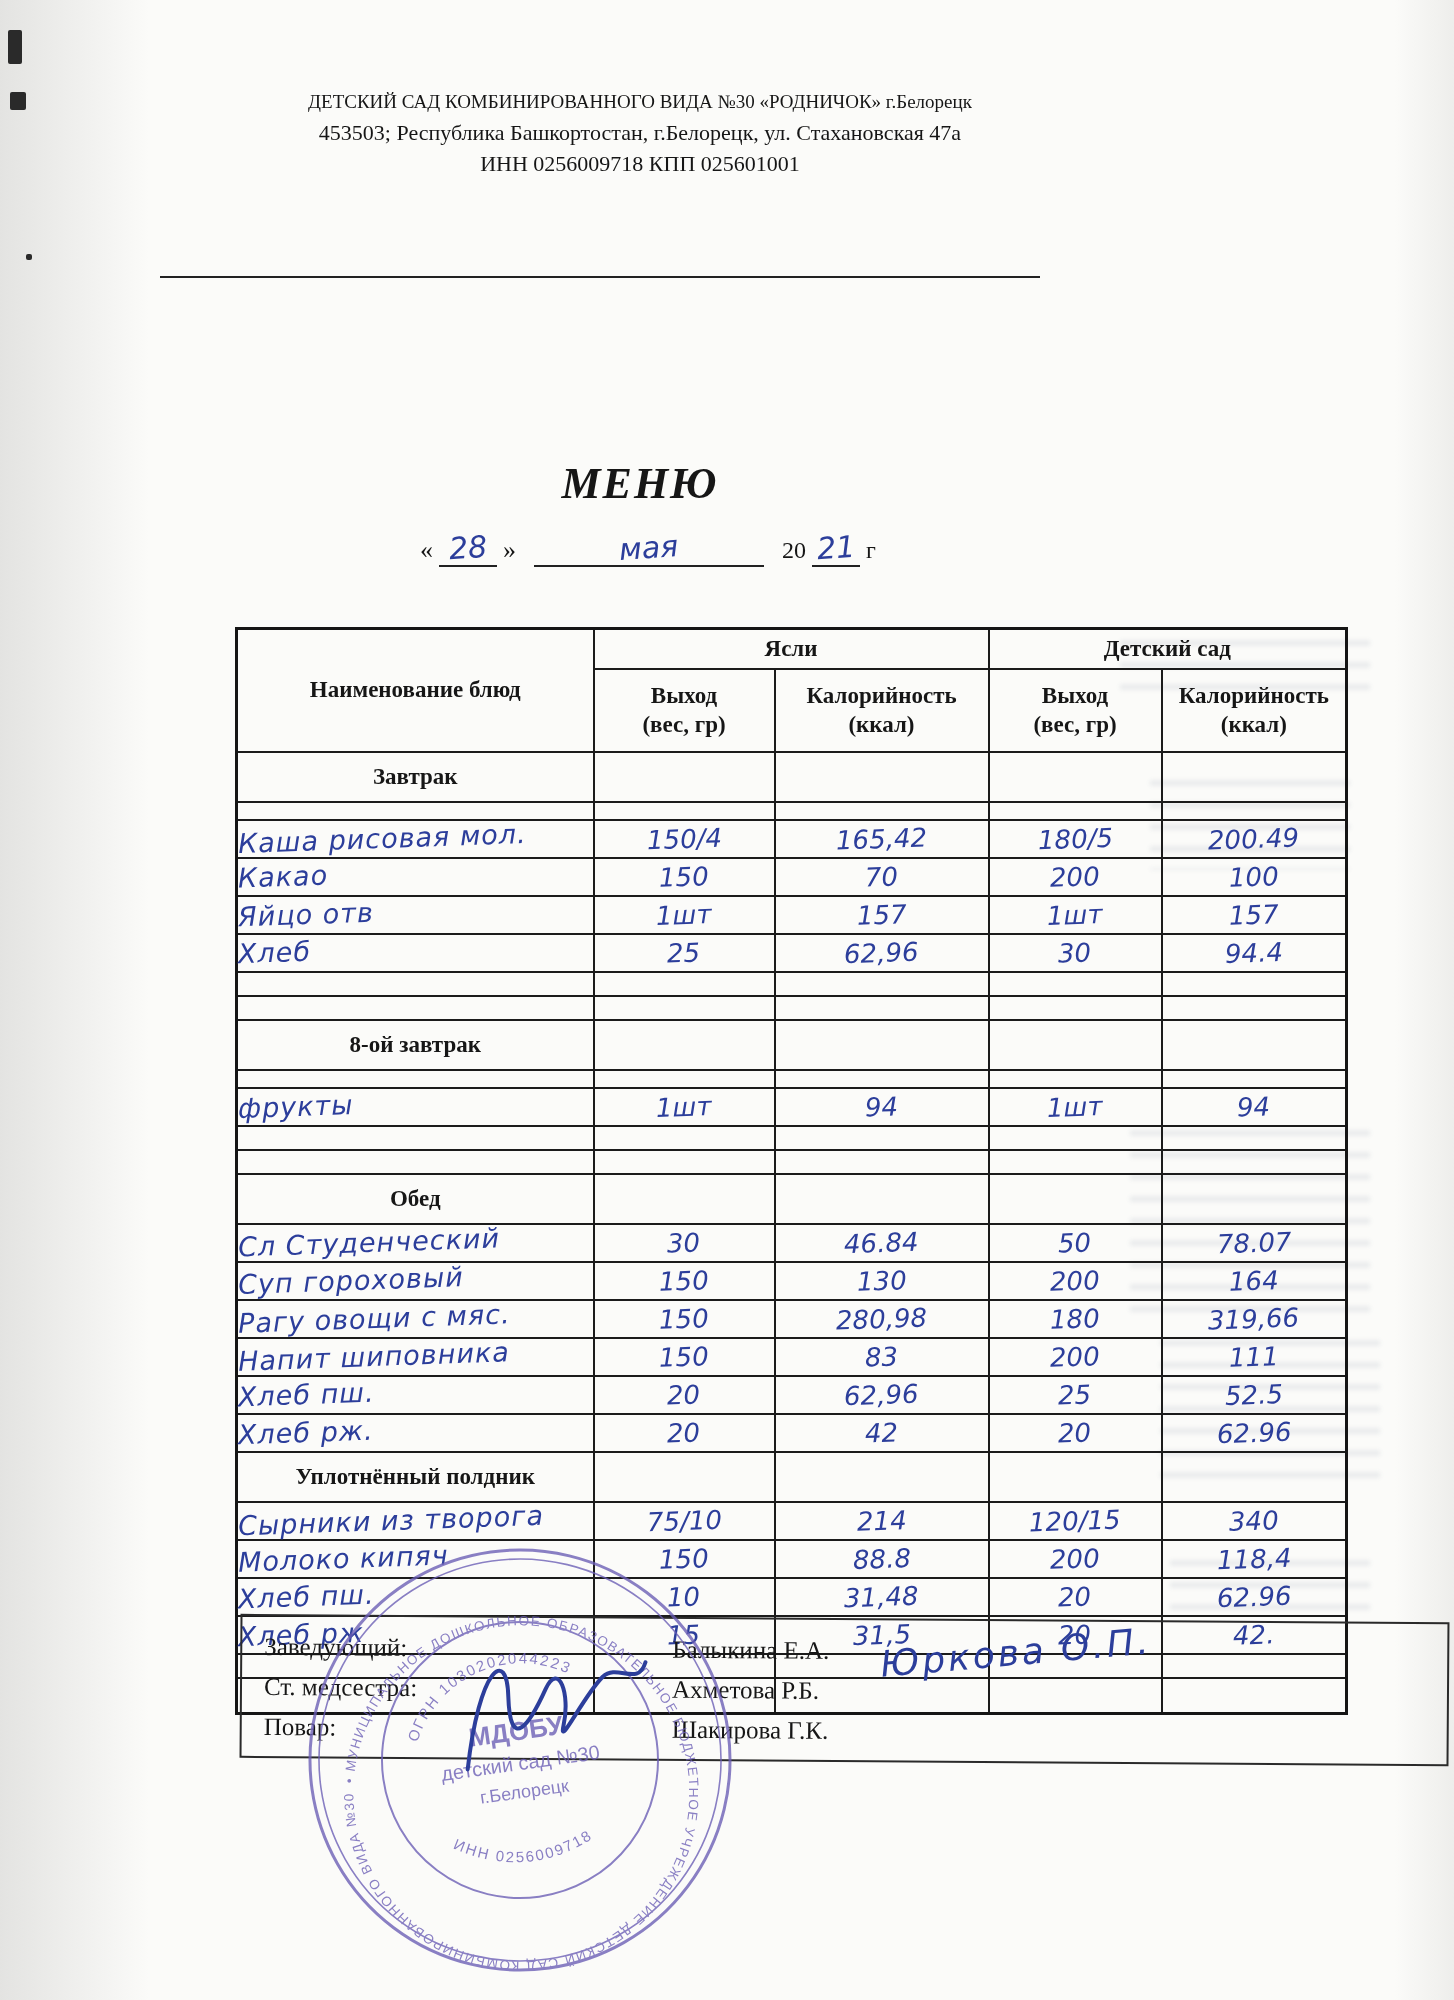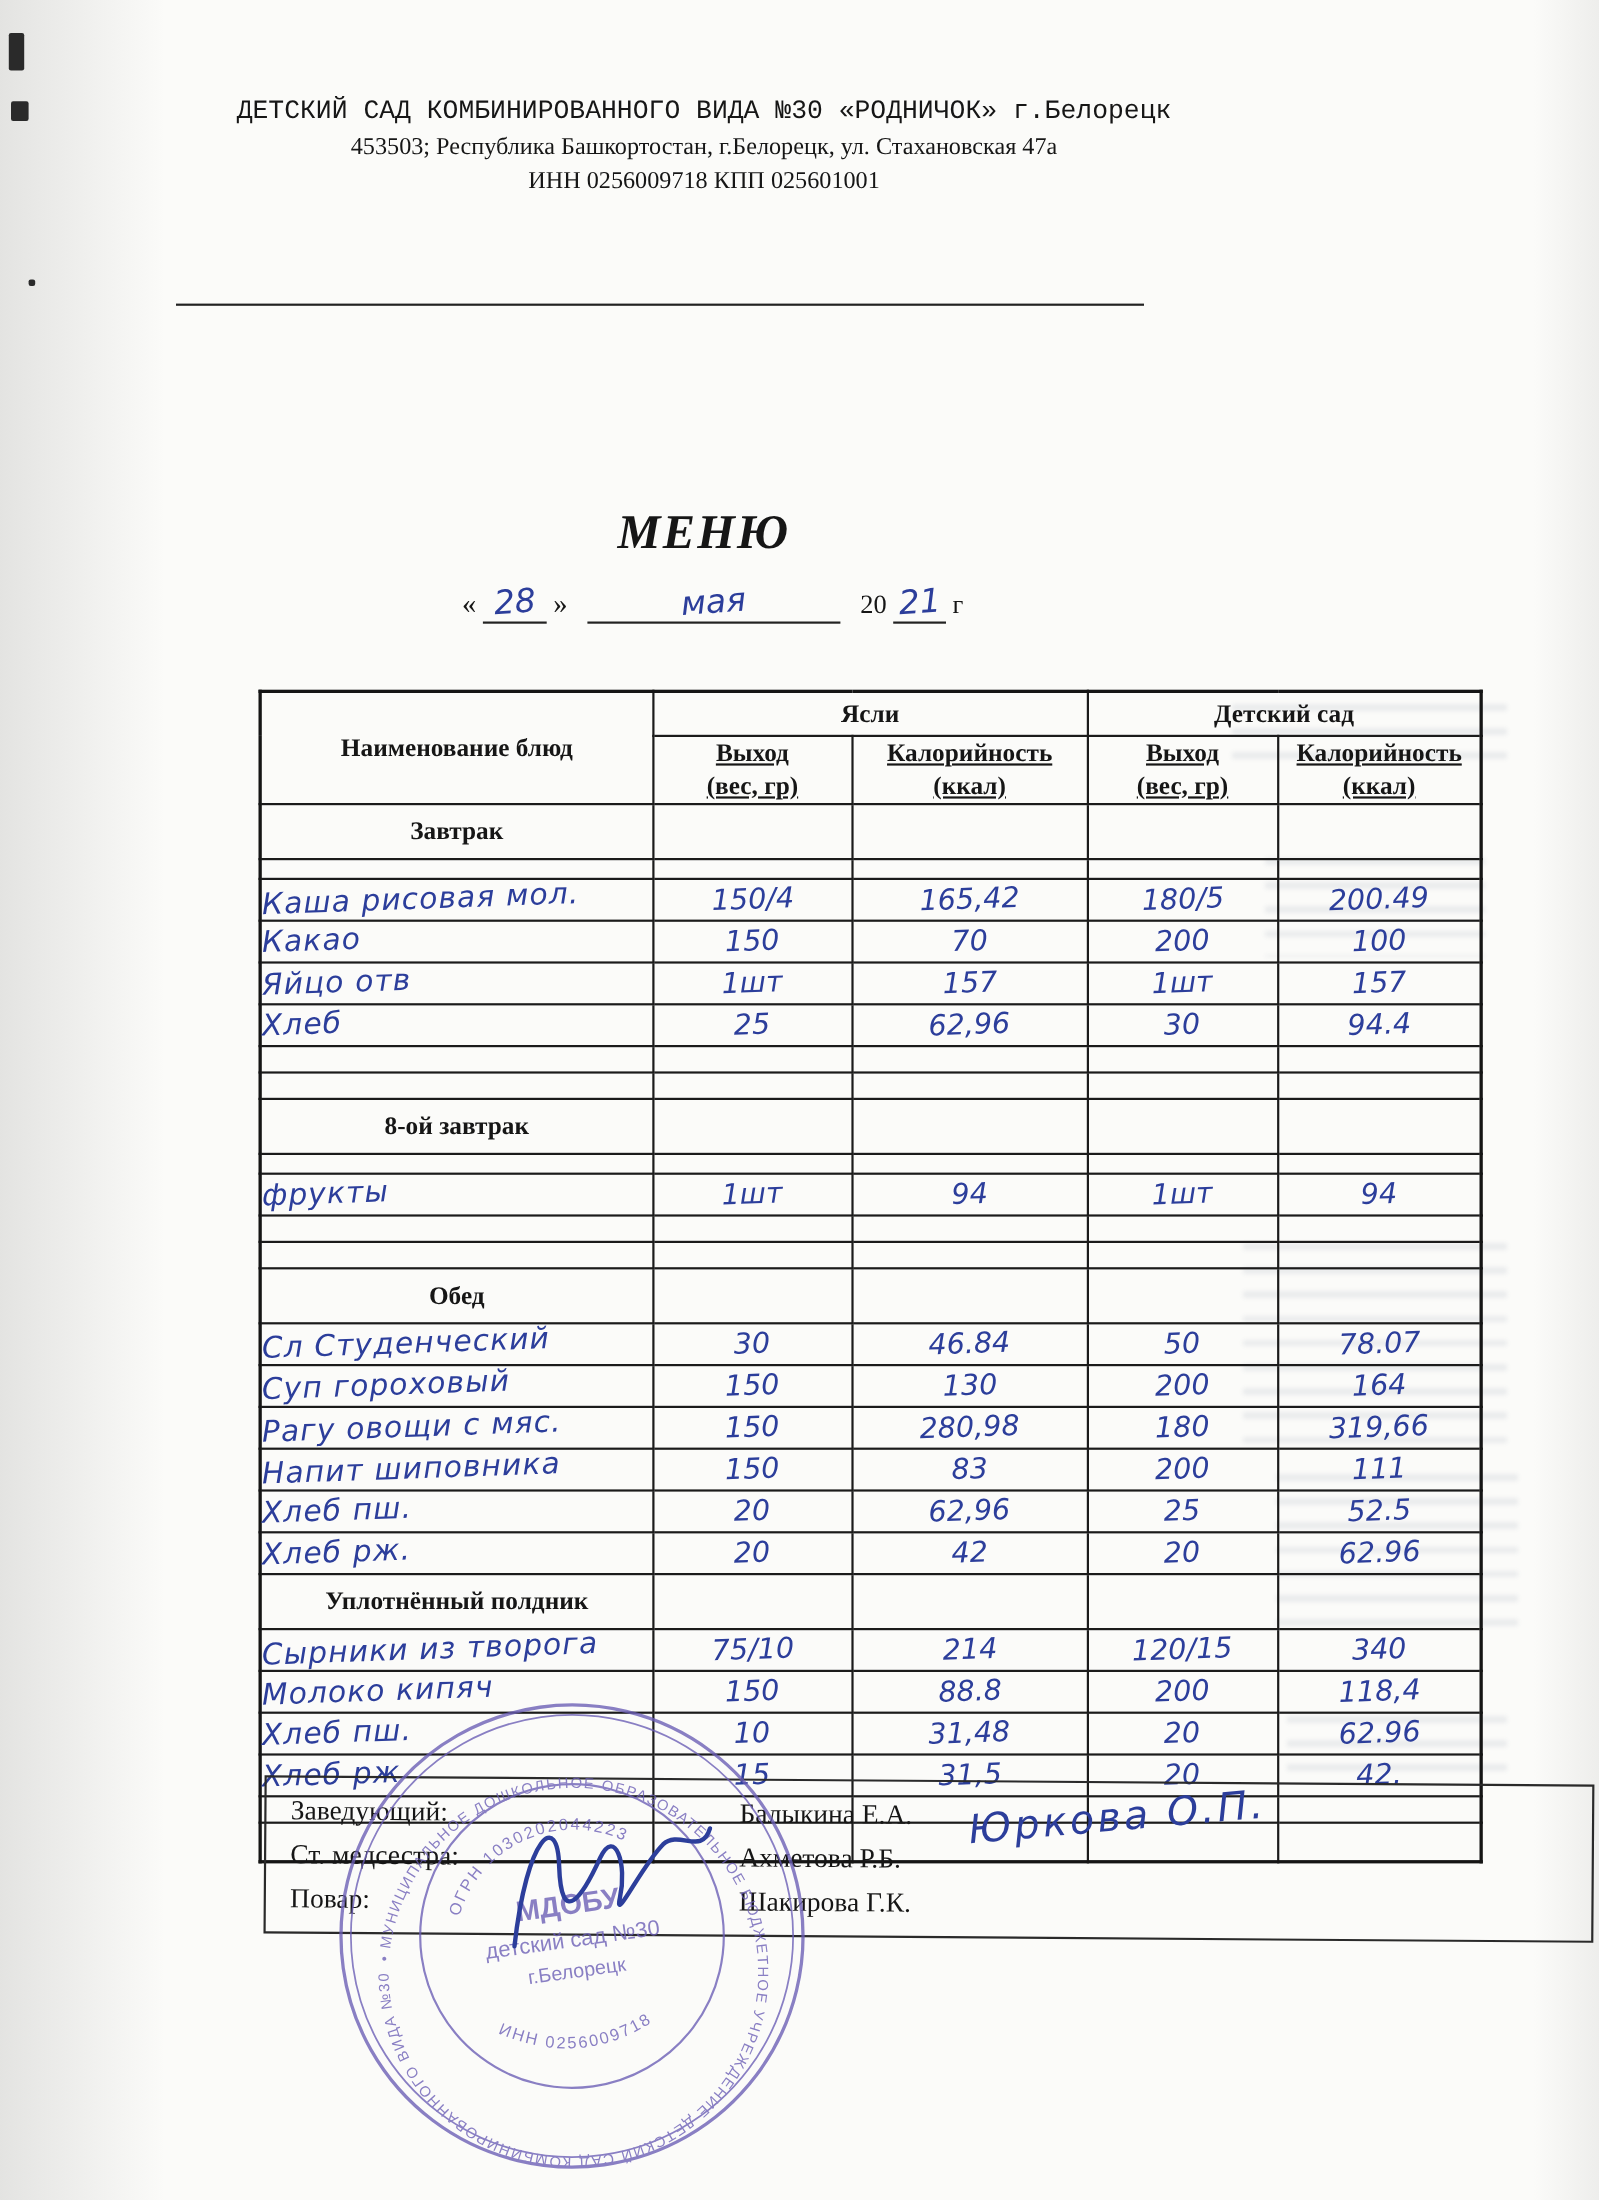--- a/index.html
+++ b/index.html
@@ -13,21 +13,21 @@
     background:linear-gradient(90deg, rgba(120,120,118,.18), rgba(120,120,118,0));
     pointer-events:none;}
   .scan-shade-right{position:absolute;right:0;top:0;width:60px;height:2000px;
     background:linear-gradient(270deg, rgba(140,140,138,.12), rgba(140,140,138,0));
     pointer-events:none;}
   .mark{position:absolute;background:#2a2a2a;border-radius:2px;}
 
   
   .doc-header{position:absolute;left:150px;top:86px;width:980px;text-align:center;}
   .doc-header div{font-size:22px;line-height:31px;}
-  .doc-header .org-caps{font-size:24px;font-family:Liberation Mono, monospace;}
+  .doc-header .org-caps{font-size:19px;}
   .header-rule{position:absolute;left:160px;top:276px;width:880px;height:2px;background:#222;}
 
   .menu-title{position:absolute;left:150px;top:458px;width:980px;text-align:center;
     font-size:44px;font-weight:bold;letter-spacing:2px;font-style:italic;}
 
   
   .hw{font-family:"DejaVu Sans", sans-serif;font-style:italic;color:#2c3e9b;}
 
   .date-line{position:absolute;left:420px;top:530px;width:620px;font-size:24px;white-space:nowrap;}
   .date-line .q{font-size:26px;}
@@ -35,21 +35,21 @@
   .u-day{min-width:58px;}
   .u-month{min-width:230px;}
   .u-year{min-width:48px;}
   .date-line .hw{font-size:30px;transform:rotate(-4deg);display:inline-block;}
 
   
   table.menu{position:absolute;left:235px;top:627px;width:1110px;
     border-collapse:collapse;table-layout:fixed;}
   table.menu th, table.menu td{border:2px solid #1b1b1b;padding:0;vertical-align:middle;overflow:visible;}
   table.menu{border:3px solid #151515;}
-  .r-group{height:40px;} .r-sub{height:62px;text-decoration:underline;} .r-sec{height:50px;}
+  .r-group{height:40px;} .r-sub{height:83px;} .r-sec{height:50px;}
   .r-thin{height:18px;} .r-dish{height:38px;} .r-empty{height:24px;} .r-end{height:36px;}
   th.head{font-family:"Liberation Serif",serif;font-weight:bold;font-size:23px;text-align:center;}
   th.name-head{vertical-align:top;padding-top:5px;}
   .sub2{display:block;line-height:1.28;}
   td.sec{font-family:"Liberation Serif",serif;font-weight:bold;font-size:23px;text-align:center;}
   td.dish-name{padding-left:16px;text-align:left;}
   td.dish-name .hw{font-size:27px;letter-spacing:1px;white-space:nowrap;display:inline-block;transform:rotate(-2deg);}
   td.val{text-align:center;}
   td.val .hw{font-size:26px;display:inline-block;transform:rotate(-2deg);}
 

